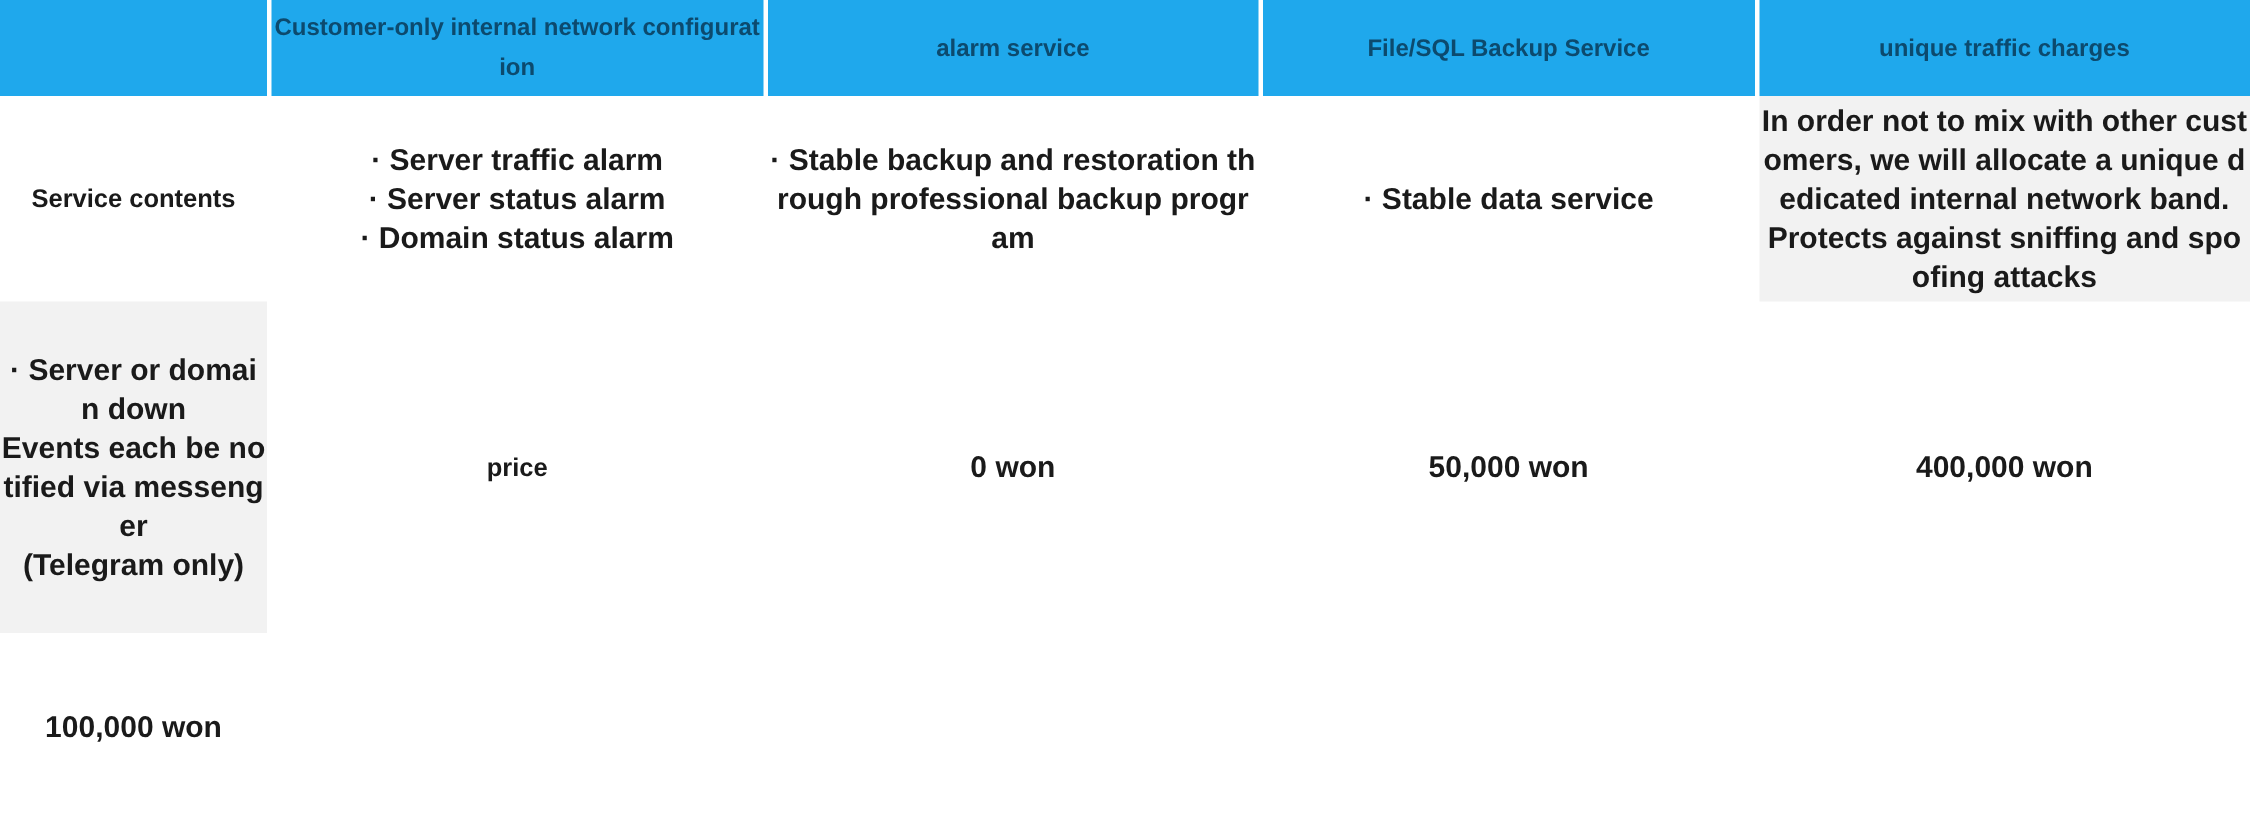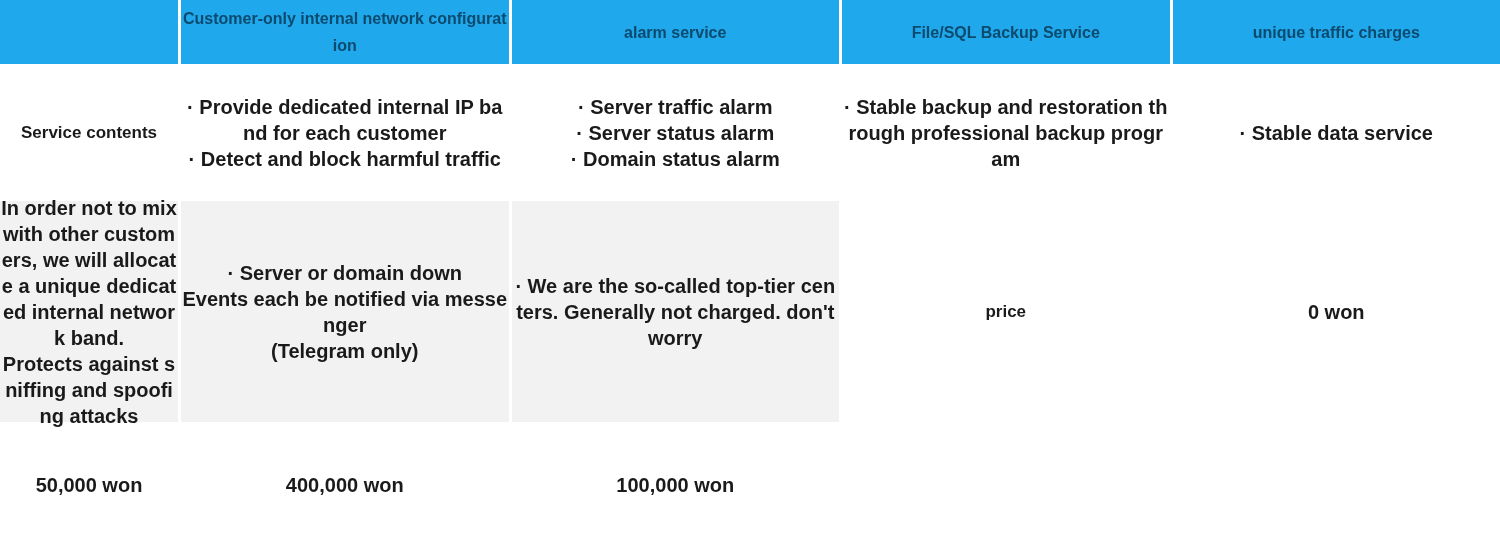--- a/index.html
+++ b/index.html
@@ -57,34 +57,31 @@
 <div class="page">
   <div class="pricing-table">
 
     <div class="cell th"></div>
     <div class="cell th">Customer-only internal network configuration</div>
     <div class="cell th">alarm service</div>
     <div class="cell th">File/SQL Backup Service</div>
     <div class="cell th">unique traffic charges</div>
 
     <div class="cell row-label">Service contents</div>
-    <div class="cell">· Provide dedicated internal IP band for each customer
-· Detect and block harmful traffic</div>
     <div class="cell">· Server traffic alarm
 · Server status alarm
 · Domain status alarm</div>
     <div class="cell">· Stable backup and restoration through professional backup program</div>
     <div class="cell">· Stable data service</div>
 
     <div class="cell row-alt">In order not to mix with other customers, we will allocate a unique dedicated internal network band.
 Protects against sniffing and spoofing attacks</div>
     <div class="cell row-alt">· Server or domain down
 Events each be notified via messenger
 (Telegram only)</div>
-    <div class="cell row-alt">· We are the so-called top-tier centers. Generally not charged. don't worry</div>
 
     <div class="cell row-label">price</div>
     <div class="cell">0 won</div>
     <div class="cell">50,000 won</div>
     <div class="cell">400,000 won</div>
     <div class="cell">100,000 won</div>
 
   </div>
 </div>
 

